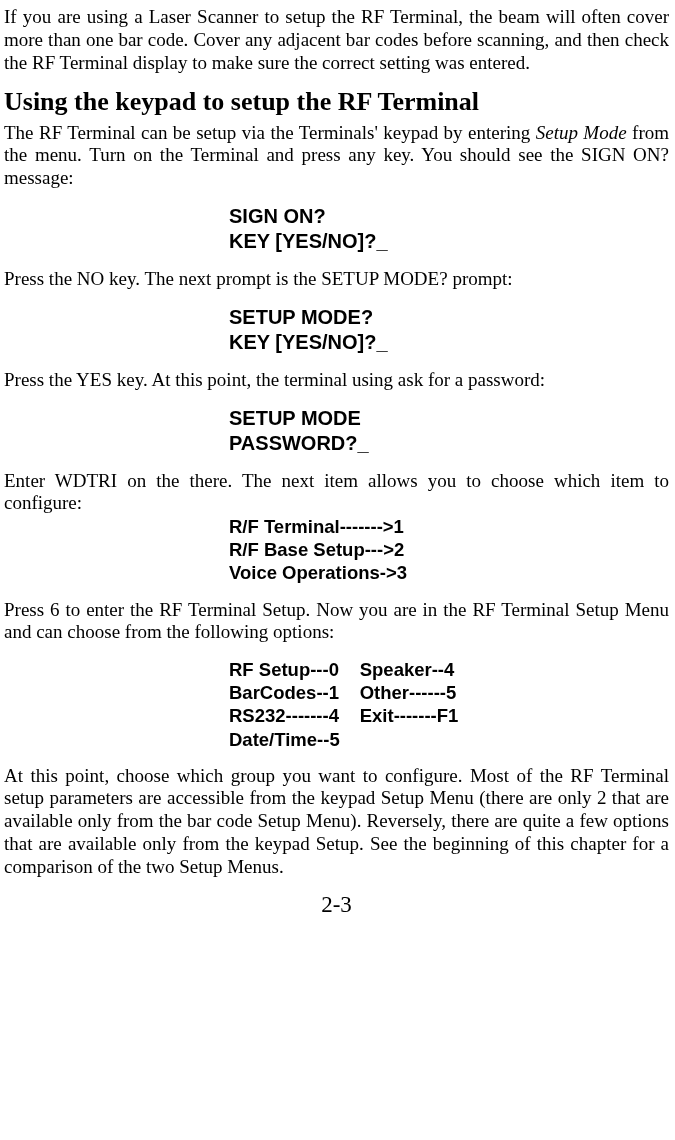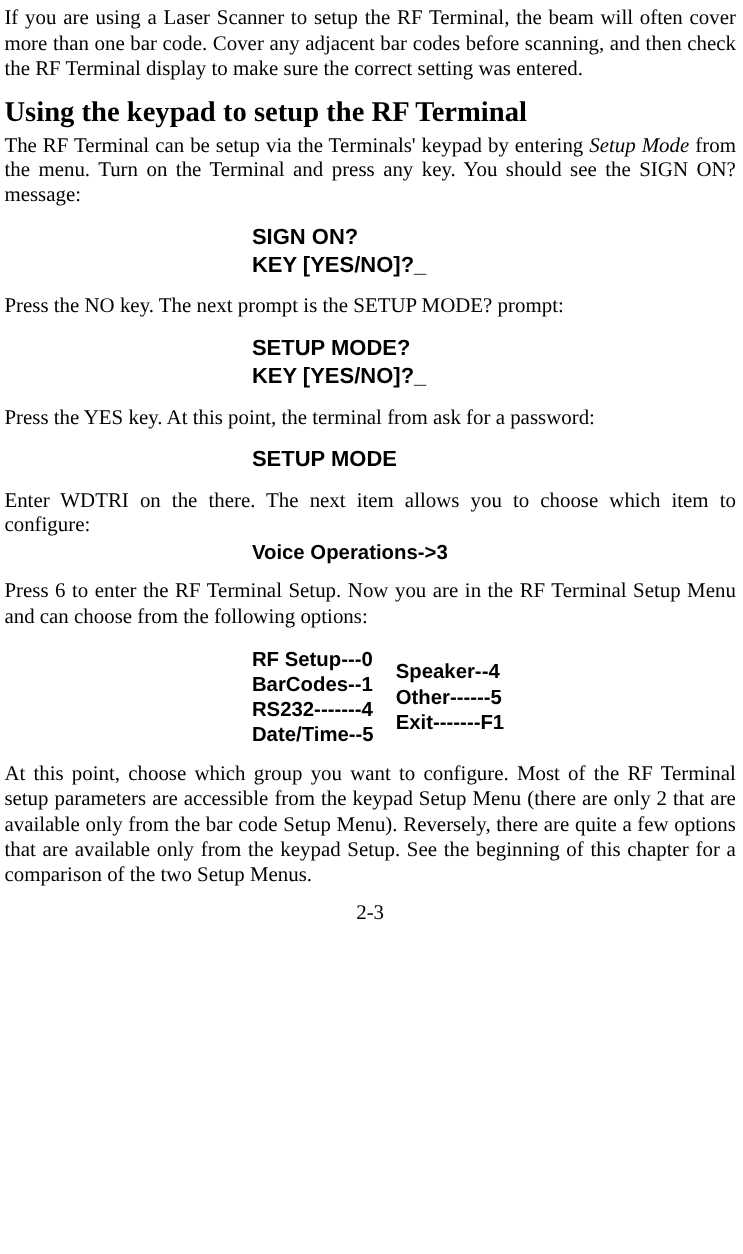--- a/index.html
+++ b/index.html
@@ -39,24 +39,24 @@
     margin-left: 225px;
     margin-top: 14px;
     margin-bottom: 14px;
     line-height: 1.25;
   }
   .cols {
     display: flex;
     flex-direction: row;
   }
   .col { display: flex; flex-direction: column; }
-  .col + .col { margin-left: 20px; justify-content: center; }
+  .col + .col { margin-left: 20px; }
   .pagenum {
     text-align: center;
-    font-size: 19px;
+    font-size: 23px;
   }
 </style>
 </head>
 <body>
 
 <p class="para">If you are using a Laser Scanner to setup the RF Terminal, the beam will often cover more than one bar code. Cover any adjacent bar codes before scanning, and then check the RF Terminal display to make sure the correct setting was entered.</p>
 
 <div class="heading">Using the keypad to setup the RF Terminal</div>
 
 <p class="para">
@@ -68,29 +68,32 @@
   <div>KEY [YES/NO]?_</div>
 </div>
 
 <p class="para">Press the NO key.  The next prompt is the SETUP MODE? prompt:</p>
 
 <div class="prompt-block">
   <div>SETUP MODE?</div>
   <div>KEY [YES/NO]?_</div>
 </div>
 
-<p class="para">Press the YES key.  At this point, the terminal from ask for a password:</p>
+<p class="para">Press the YES key.  At this point, the terminal using ask for a password:</p>
 
 <div class="prompt-block">
   <div>SETUP MODE</div>
+  <div>PASSWORD?_</div>
 </div>
 
 <p class="para" style="margin-bottom:0">Enter WDTRI on the there.  The next item allows you to choose which item to configure:</p>
 
 <div class="menu-block" style="margin-top:0">
+  <div>R/F Terminal-------&gt;1</div>
+  <div>R/F Base Setup---&gt;2</div>
   <div>Voice Operations-&gt;3</div>
 </div>
 
 <p class="para">Press 6 to enter the RF Terminal Setup. Now you are in the RF Terminal Setup Menu and can choose from the following options:</p>
 
 <div class="menu-block cols">
   <div class="col">
     <div>RF Setup---0</div>
     <div>BarCodes--1</div>
     <div>RS232-------4</div>

